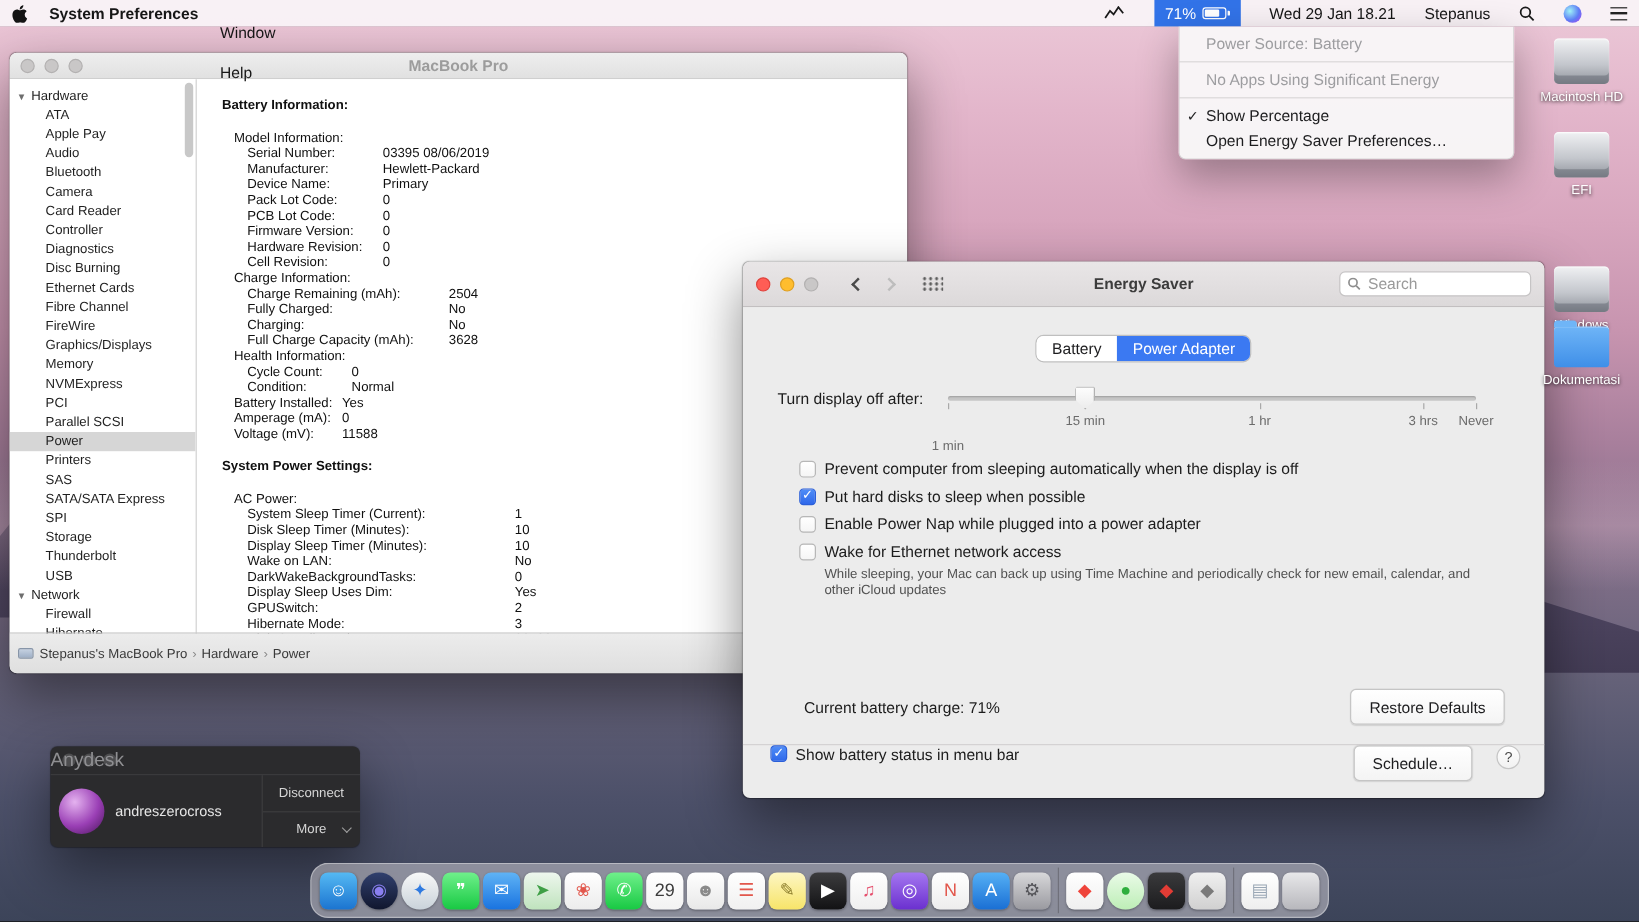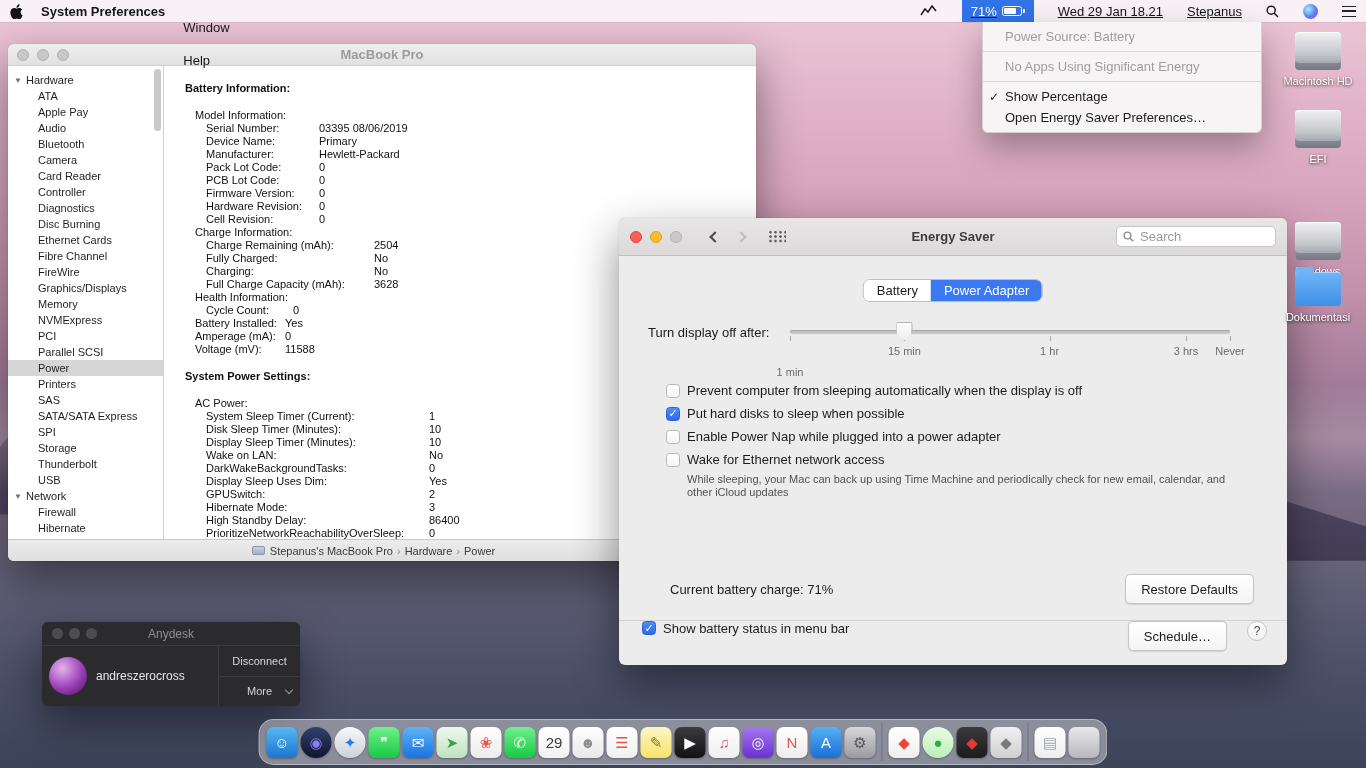--- a/index.html
+++ b/index.html
@@ -18,21 +18,21 @@
   .haze{position:absolute;left:0;right:0;top:50%;height:14%;
     background:linear-gradient(180deg,rgba(236,195,212,0) 0%,rgba(236,195,212,.28) 50%,rgba(236,195,212,0) 100%);}
   
   .menubar{position:absolute;top:0;left:0;right:0;height:22px;z-index:40;
     background:rgba(250,245,248,.9);display:flex;align-items:center;padding:0 10px;
     font-size:13px;color:#161616;box-shadow:0 .5px 0 rgba(0,0,0,.12);}
   .mb-left{display:flex;align-items:center;gap:18px;height:100%;}
   .mb-apple{display:flex;align-items:center;height:100%;}
   .mb-app{font-weight:bold;}
   #mb-menus{display:flex;gap:18px;flex-direction:column;}
-  .mb-right{margin-left:auto;display:flex;align-items:center;gap:24px;height:100%;text-decoration:underline;}
+  .mb-right{margin-left:auto;display:flex;align-items:center;gap:24px;height:100%;}
   .mb-item{display:flex;align-items:center;height:100%;}
   .battery-item{gap:5px;background:#3273e8;color:#fff;padding:0 9px;}
   .batt-body{display:inline-block;width:20px;height:10px;border:1px solid #fff;border-radius:2.5px;position:relative;}
   .batt-fill{position:absolute;left:1px;top:1px;bottom:1px;width:70%;background:#fff;border-radius:1px;}
   .batt-nub{display:inline-block;width:2px;height:4px;background:#fff;border-radius:0 1px 1px 0;margin-left:1px;}
   .siri-orb{width:15px;height:15px;border-radius:50%;
     background:radial-gradient(circle at 35% 35%,#9ff2f7,#5d7df5 55%,#b33df0);}
   .nc-lines{display:inline-block;width:14px;height:11px;border-top:1.5px solid #222;border-bottom:1.5px solid #222;position:relative;}
   .nc-lines::after{content:'';position:absolute;left:0;right:0;top:3.8px;height:1.5px;background:#222;}
   
@@ -61,23 +61,23 @@
   .si-item{height:16px;line-height:16px;padding-left:30px;font-size:11px;color:#1f1f1f;white-space:nowrap;}
   .si-item.selected{background:#d6d6d6;}
   .si-scroll{position:absolute;top:3px;right:2px;width:7px;height:62px;border-radius:3.5px;background:#c8c8c8;}
   .si-content{flex:1;overflow:hidden;padding:16px 0 0 21px;font-size:11px;color:#101010;}
   .si-header{font-weight:bold;height:13px;line-height:13px;margin-bottom:14px;}
   .si-row{position:relative;height:13px;line-height:13px;white-space:nowrap;}
   .si-row.lvl1{padding-left:10px;}
   .si-row.lvl2{padding-left:21px;}
   .si-val{position:absolute;top:0;}
   .si-gap{height:14px;}
-  .si-statusbar{position:absolute;bottom:0;left:0;right:17px;height:22px;
+  .si-statusbar{position:absolute;bottom:0;left:0;right:17px;height:34px;
     background:linear-gradient(#ececec,#dfdfdf);border-top:1px solid #c9c9c9;
-    display:flex;align-items:center;padding:0 7px;gap:5px;font-size:11px;color:#3a3a3a;justify-content:center;}
+    display:flex;align-items:center;padding:0 7px;gap:5px;font-size:11px;color:#3a3a3a;}
   .si-mb-icon{width:13px;height:9px;border:1px solid #8795a8;border-radius:2px;background:linear-gradient(#c6d2e2,#9eafc6);flex:0 0 13px;}
   .si-psep{margin:0 4px;color:#8a8a8a;}
   
   .energysaver{left:619px;top:218px;width:668px;height:447px;background:#ececec;overflow:hidden;}
   .es-toolbar{position:absolute;top:0;left:0;right:0;height:38px;
     background:linear-gradient(#e9e6e7,#dcd9da);border-bottom:1px solid #c2bfc0;
     display:flex;align-items:center;gap:8px;padding:0 11px;border-radius:6px 6px 0 0;}
   .es-nav{display:flex;align-items:center;justify-content:center;width:18px;height:20px;}
   .chev-l{width:8px;height:8px;border-left:2px solid #4a4a4a;border-bottom:2px solid #4a4a4a;transform:rotate(45deg);}
   .chev-r{width:8px;height:8px;border-left:2px solid #bdbdbd;border-bottom:2px solid #bdbdbd;transform:rotate(225deg);}
@@ -120,21 +120,21 @@
   .es-footer-label{font-size:13px;color:#1c1c1c;}
   .help-btn{width:20px;height:20px;border-radius:50%;background:linear-gradient(#fff,#f1f1f1);
     border:1px solid #c5c5c5;color:#4a4a4a;font-size:12px;margin-left:13px;
     display:flex;align-items:center;justify-content:center;padding:0;
     font-family:"Liberation Sans","DejaVu Sans",sans-serif;}
   .ml-auto{margin-left:auto;}
   
   .anydesk{left:42px;top:622px;width:258px;height:84px;background:#2b2b2d;overflow:hidden;}
   .ad-titlebar{height:24px;display:flex;align-items:center;gap:6px;padding:0 10px;position:relative;border-bottom:1px solid #3a3a3c;}
   .ad-dot{width:11px;height:11px;border-radius:50%;background:#4d4d4f;flex:0 0 11px;}
-  .ad-title{position:absolute;left:0;right:0;text-align:center;font-size:12px;color:#8f8f92;pointer-events:none;}
+  .ad-title{position:absolute;left:0;right:0;text-align:left;font-size:16px;color:#8f8f92;pointer-events:none;}
   .ad-body{position:absolute;top:24px;bottom:0;left:0;right:0;display:flex;align-items:center;}
   .ad-avatar{width:38px;height:38px;border-radius:50%;margin-left:7px;flex:0 0 38px;
     background:radial-gradient(circle at 35% 30%,#e4b2ef,#9a3fb5 55%,#471458);}
   .ad-name{margin-left:9px;font-size:12px;color:#e6e6e6;flex:1;}
   .ad-actions{width:82px;flex:0 0 82px;height:100%;border-left:1px solid #3d3d3f;display:flex;flex-direction:column;}
   .ad-btn{flex:1;display:flex;align-items:center;justify-content:center;font-size:11px;color:#d6d6d6;position:relative;}
   .ad-btn.more{border-top:1px solid #3d3d3f;}
   .ad-chev{position:absolute;right:8px;top:10px;width:6px;height:6px;
     border-right:1.5px solid #9a9a9a;border-bottom:1.5px solid #9a9a9a;transform:rotate(45deg);}
   
@@ -234,34 +234,35 @@
             <div class="si-item">Firewall</div>
             <div class="si-item">Hibernate</div>
             <div class="si-item">Volumes</div>
           </div>
         <div class="si-scroll"></div>
       </div>
       <div class="si-content" id="si-content">
           <div class="si-header">Battery Information:</div>
           <div class="si-row lvl1"><span class="si-label">Model Information:</span></div>
           <div class="si-row lvl2"><span class="si-label">Serial Number:</span><span class="si-val" style="left: 134px;">03395 08/06/2019</span></div>
+          <div class="si-row lvl2"><span class="si-label">Manufacturer:</span><span class="si-val" style="left: 134px;">Hewlett-Packard</span></div>
           <div class="si-row lvl2"><span class="si-label">Device Name:</span><span class="si-val" style="left: 134px;">Primary</span></div>
-          <div class="si-row lvl2"><span class="si-label">Manufacturer:</span><span class="si-val" style="left: 134px;">Hewlett-Packard</span></div>
           <div class="si-row lvl2"><span class="si-label">Pack Lot Code:</span><span class="si-val" style="left: 134px;">0</span></div>
           <div class="si-row lvl2"><span class="si-label">PCB Lot Code:</span><span class="si-val" style="left: 134px;">0</span></div>
           <div class="si-row lvl2"><span class="si-label">Firmware Version:</span><span class="si-val" style="left: 134px;">0</span></div>
           <div class="si-row lvl2"><span class="si-label">Hardware Revision:</span><span class="si-val" style="left: 134px;">0</span></div>
           <div class="si-row lvl2"><span class="si-label">Cell Revision:</span><span class="si-val" style="left: 134px;">0</span></div>
           <div class="si-row lvl1"><span class="si-label">Charge Information:</span></div>
           <div class="si-row lvl2"><span class="si-label">Charge Remaining (mAh):</span><span class="si-val" style="left: 189px;">2504</span></div>
           <div class="si-row lvl2"><span class="si-label">Fully Charged:</span><span class="si-val" style="left: 189px;">No</span></div>
           <div class="si-row lvl2"><span class="si-label">Charging:</span><span class="si-val" style="left: 189px;">No</span></div>
           <div class="si-row lvl2"><span class="si-label">Full Charge Capacity (mAh):</span><span class="si-val" style="left: 189px;">3628</span></div>
           <div class="si-row lvl1"><span class="si-label">Health Information:</span></div>
           <div class="si-row lvl2"><span class="si-label">Cycle Count:</span><span class="si-val" style="left: 108px;">0</span></div>
+          <div class="si-row lvl2"><span class="si-label">Condition:</span><span class="si-val" style="left: 108px;">Normal</span></div>
           <div class="si-row lvl1"><span class="si-label">Battery Installed:</span><span class="si-val" style="left: 100px;">Yes</span></div>
           <div class="si-row lvl1"><span class="si-label">Amperage (mA):</span><span class="si-val" style="left: 100px;">0</span></div>
           <div class="si-row lvl1"><span class="si-label">Voltage (mV):</span><span class="si-val" style="left: 100px;">11588</span></div>
           <div class="si-gap"></div>
           <div class="si-header">System Power Settings:</div>
           <div class="si-row lvl1"><span class="si-label">AC Power:</span></div>
           <div class="si-row lvl2"><span class="si-label">System Sleep Timer (Current):</span><span class="si-val" style="left: 244px;">1</span></div>
           <div class="si-row lvl2"><span class="si-label">Disk Sleep Timer (Minutes):</span><span class="si-val" style="left: 244px;">10</span></div>
           <div class="si-row lvl2"><span class="si-label">Display Sleep Timer (Minutes):</span><span class="si-val" style="left: 244px;">10</span></div>
           <div class="si-row lvl2"><span class="si-label">Wake on LAN:</span><span class="si-val" style="left: 244px;">No</span></div>

